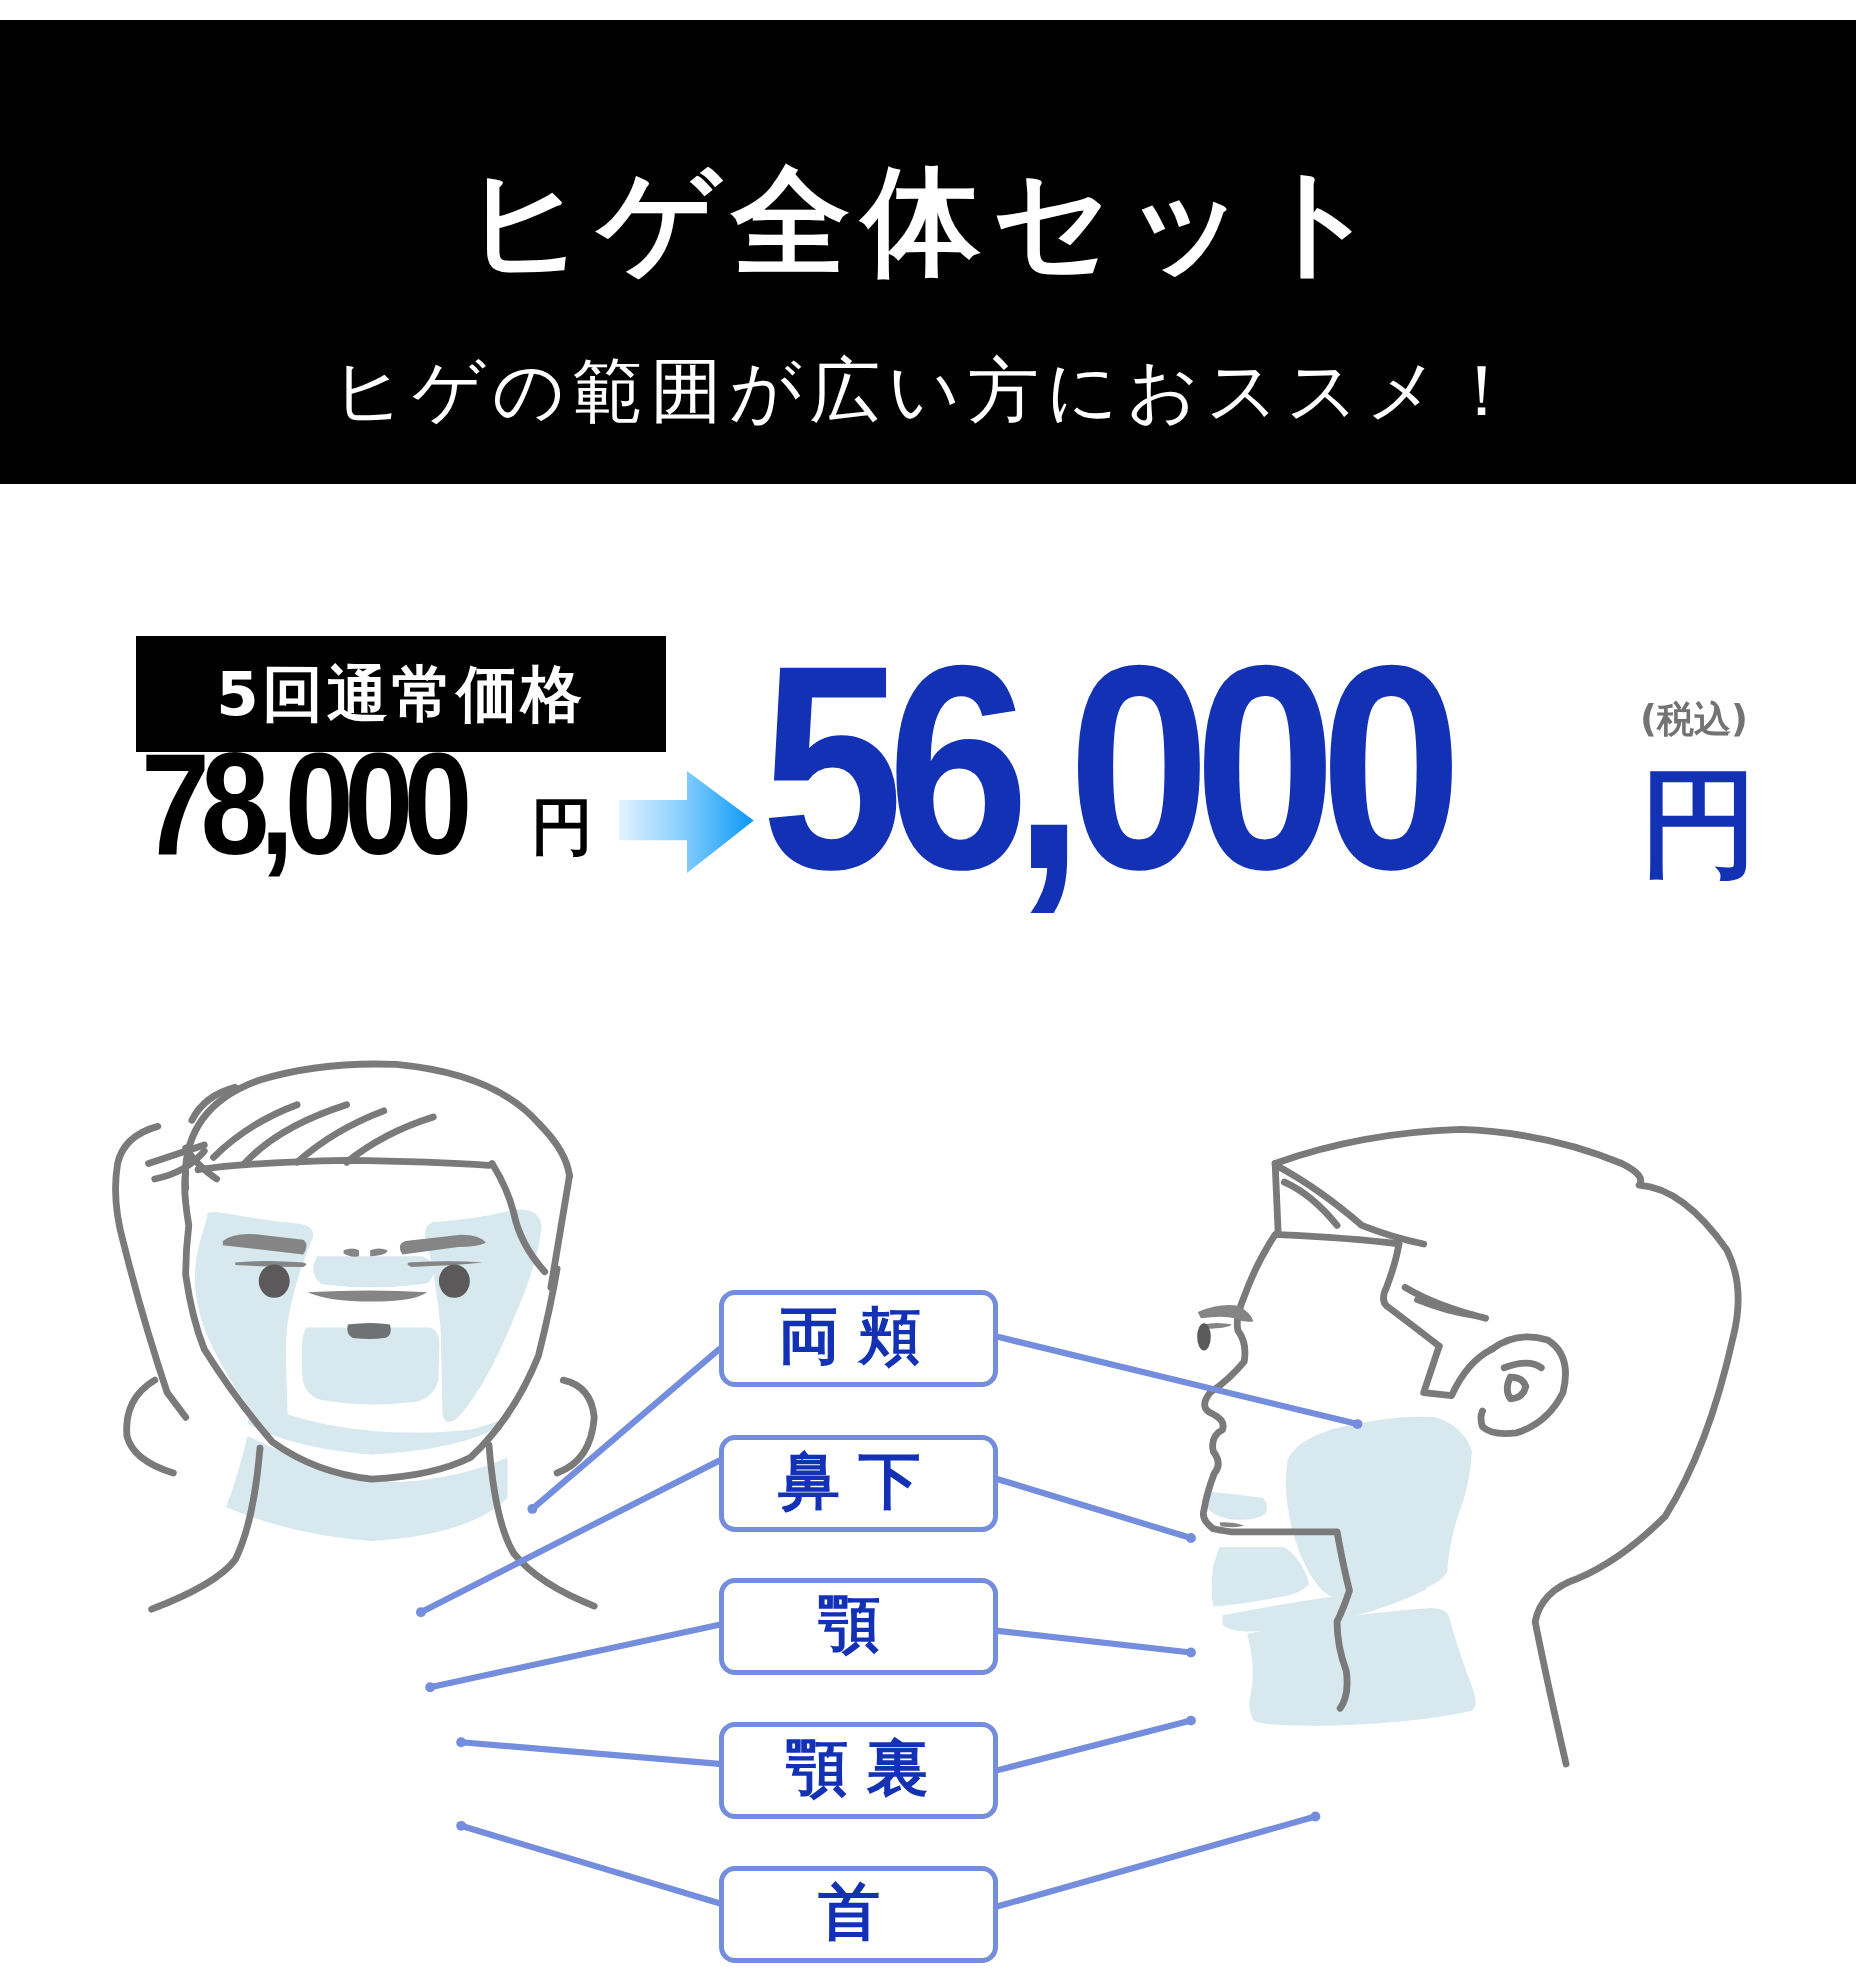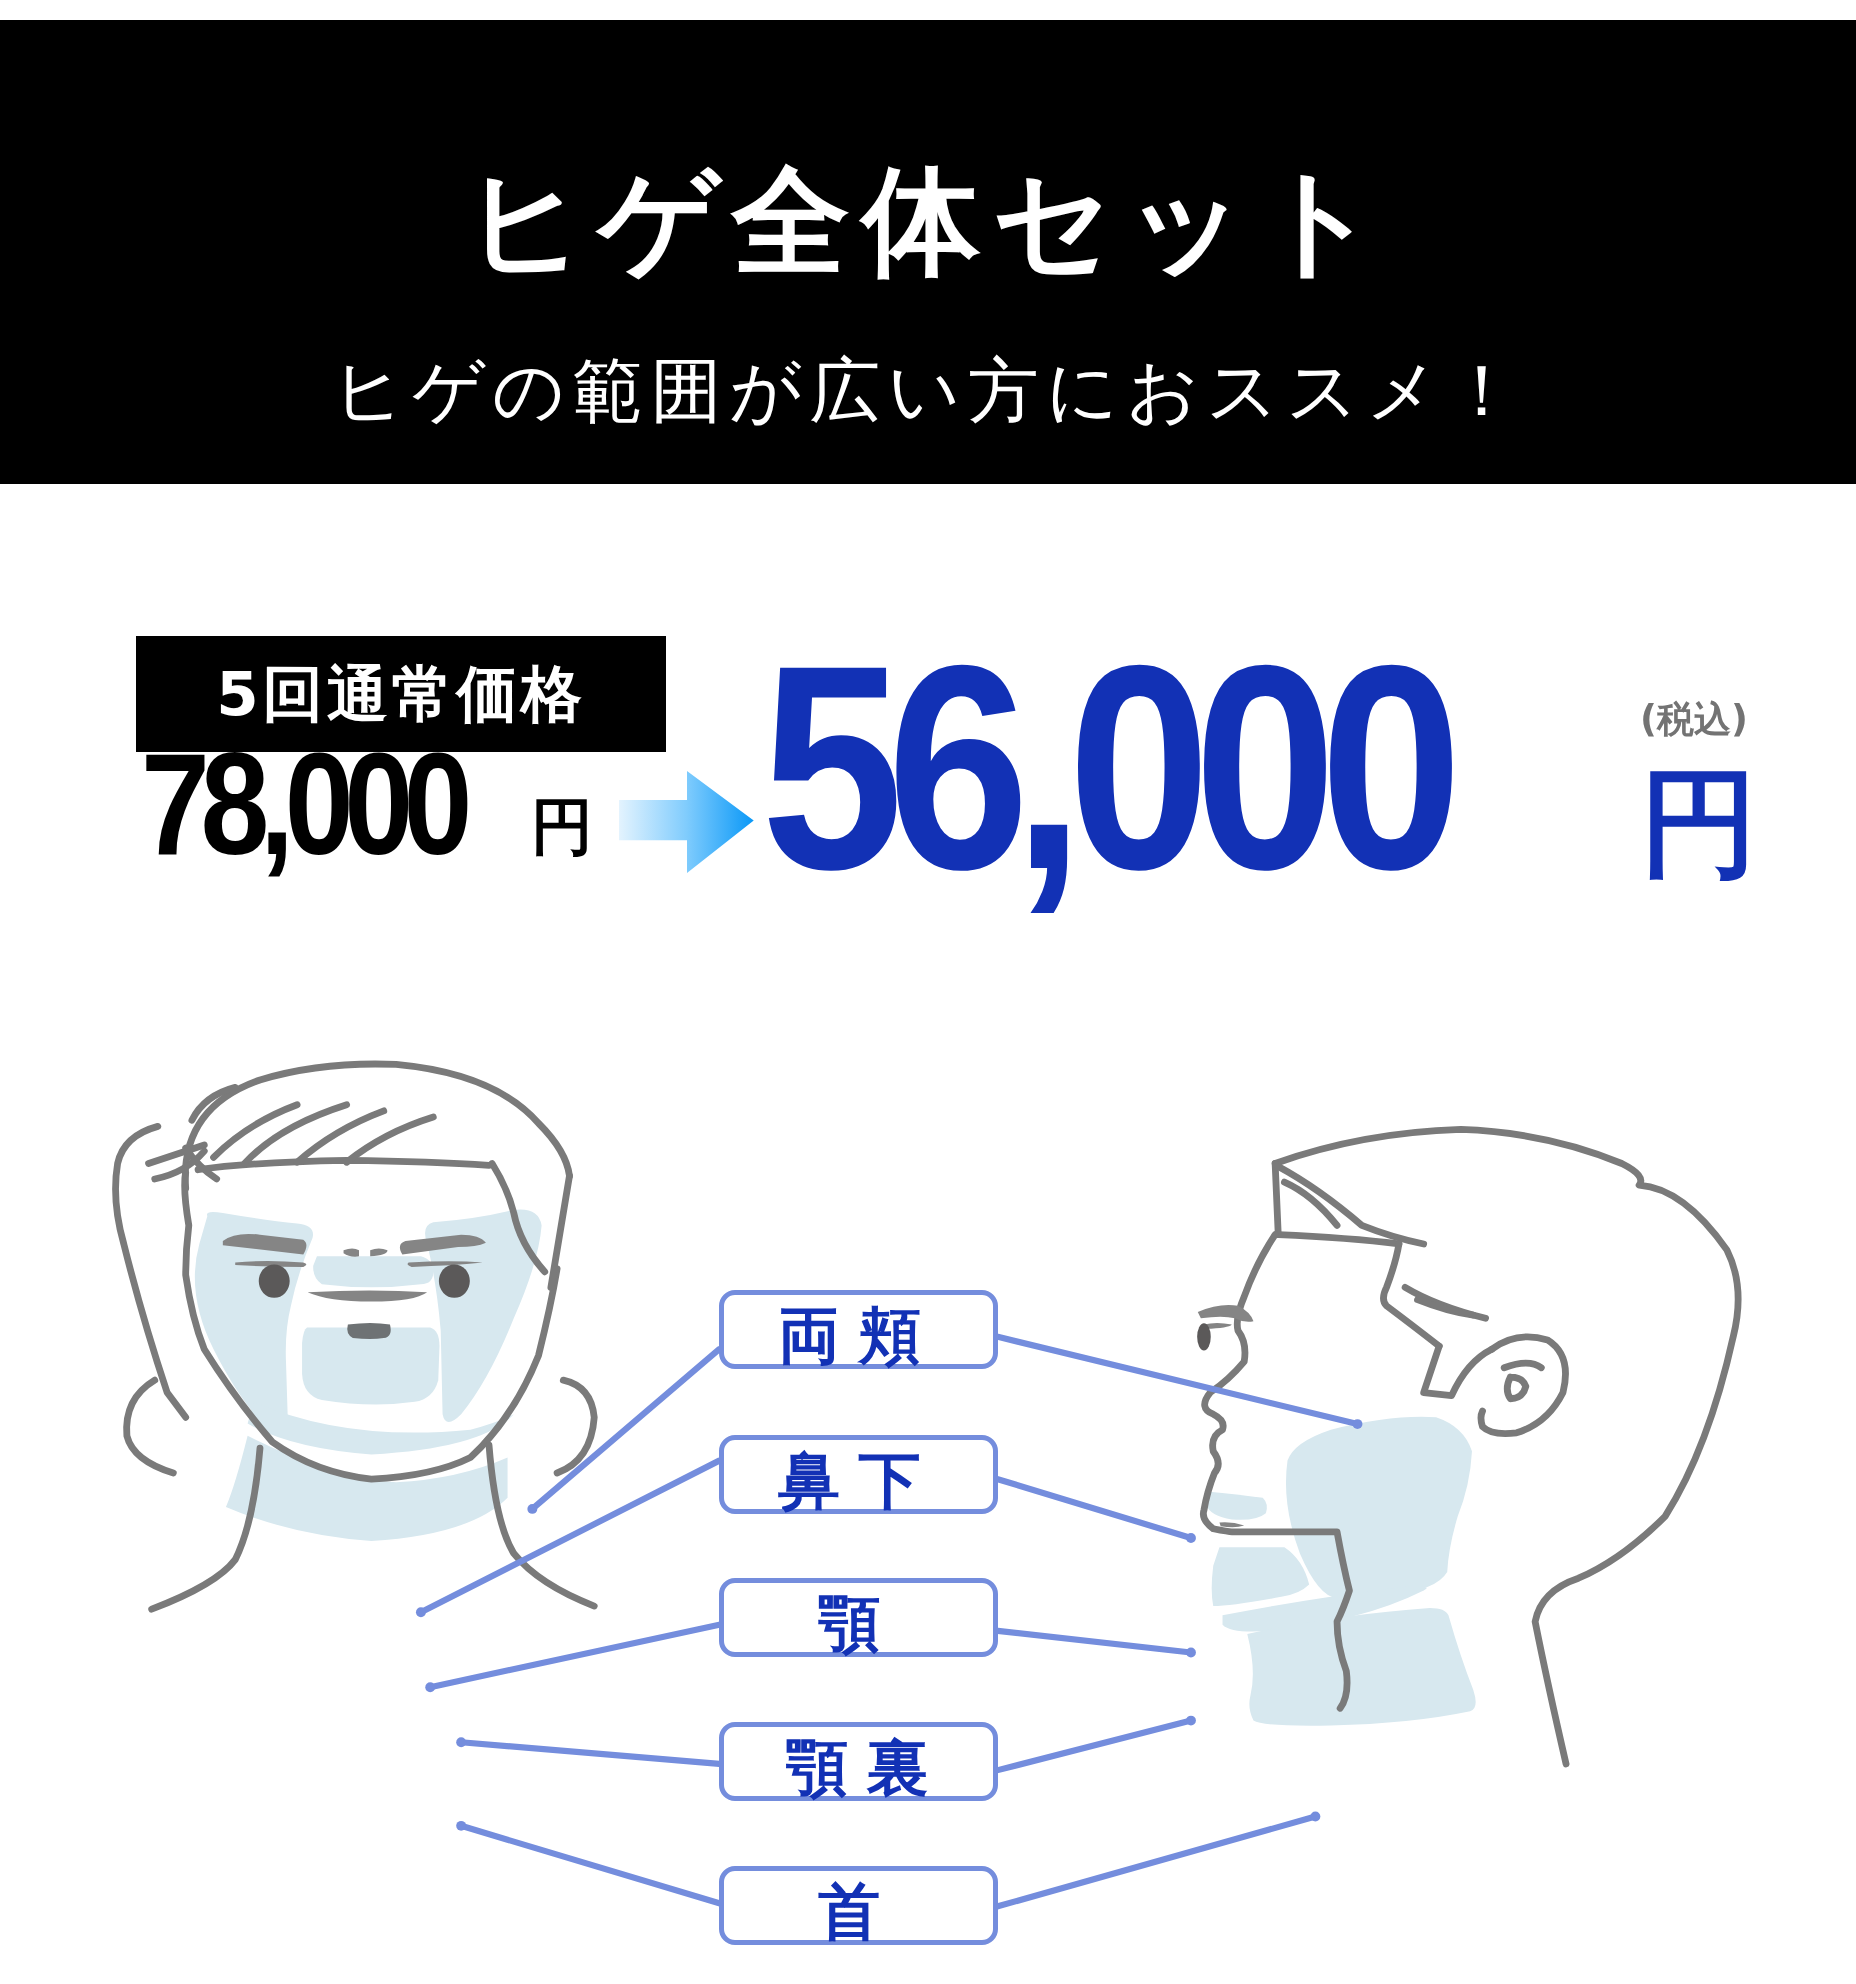--- a/index.html
+++ b/index.html
@@ -10,21 +10,21 @@
   .badge { position: absolute; left: 136px; top: 636px; width: 530px; height: 116px; background: #000000; color: #ffffff; font-size: 61px; font-weight: bold; line-height: 116px; text-align: center; letter-spacing: 3.7px; }
   .old-price { position: absolute; left: 141px; top: 734px; height: 142px; color: #000000; white-space: nowrap; }
   .old-price .num { font-family: "Liberation Sans", sans-serif; font-weight: bold; font-size: 144px; letter-spacing: -11px; line-height: 142px; display: inline-block; transform: scaleX(0.86); transform-origin: left center; }
   .old-price .yen { position: absolute; left: 390px; top: 56px; font-weight: bold; font-size: 62px; line-height: 74px; }
   .arrow { position: absolute; left: 619px; top: 771px; width: 136px; height: 105px; }
   .new-price { position: absolute; left: 761px; top: 638px; color: #1231b5; white-space: nowrap; }
   .new-price .num { font-family: "Liberation Sans", sans-serif; font-weight: bold; font-size: 291px; letter-spacing: -18.6px; line-height: 260px; display: inline-block; transform: scaleX(0.88); transform-origin: left center; }
   .tax { position: absolute; left: 1640px; top: 698px; color: #737373; font-size: 37px; font-weight: bold; line-height: 43px; white-space: nowrap; }
   .yen-big { position: absolute; left: 1640px; top: 761px; color: #1231b5; font-size: 118px; font-weight: bold; line-height: 124px; }
   .illust { position: absolute; left: 0; top: 1052px; width: 1857px; height: 933px; }
-  .label-box { position: absolute; left: 719px; width: 279px; height: 79px; border: 5.6px solid #748ddd; border-radius: 16px; box-sizing: border-box; background: #ffffff; color: #1231b5; font-size: 62px; font-weight: bold; text-align: center; line-height: 82px; letter-spacing: 18.6px; }
+  .label-box { position: absolute; left: 719px; width: 279px; height: 97px; border: 5.6px solid #748ddd; border-radius: 16px; box-sizing: border-box; background: #ffffff; color: #1231b5; font-size: 62px; font-weight: bold; text-align: center; line-height: 82px; letter-spacing: 18.6px; }
 </style>
 </head>
 <body>
 
 <div class="header">
   <div class="header-title">ヒゲ全体セット</div>
   <div class="header-sub">ヒゲの範囲が広い方におススメ！</div>
 </div>
 
 <div class="badge">5回通常価格</div>

